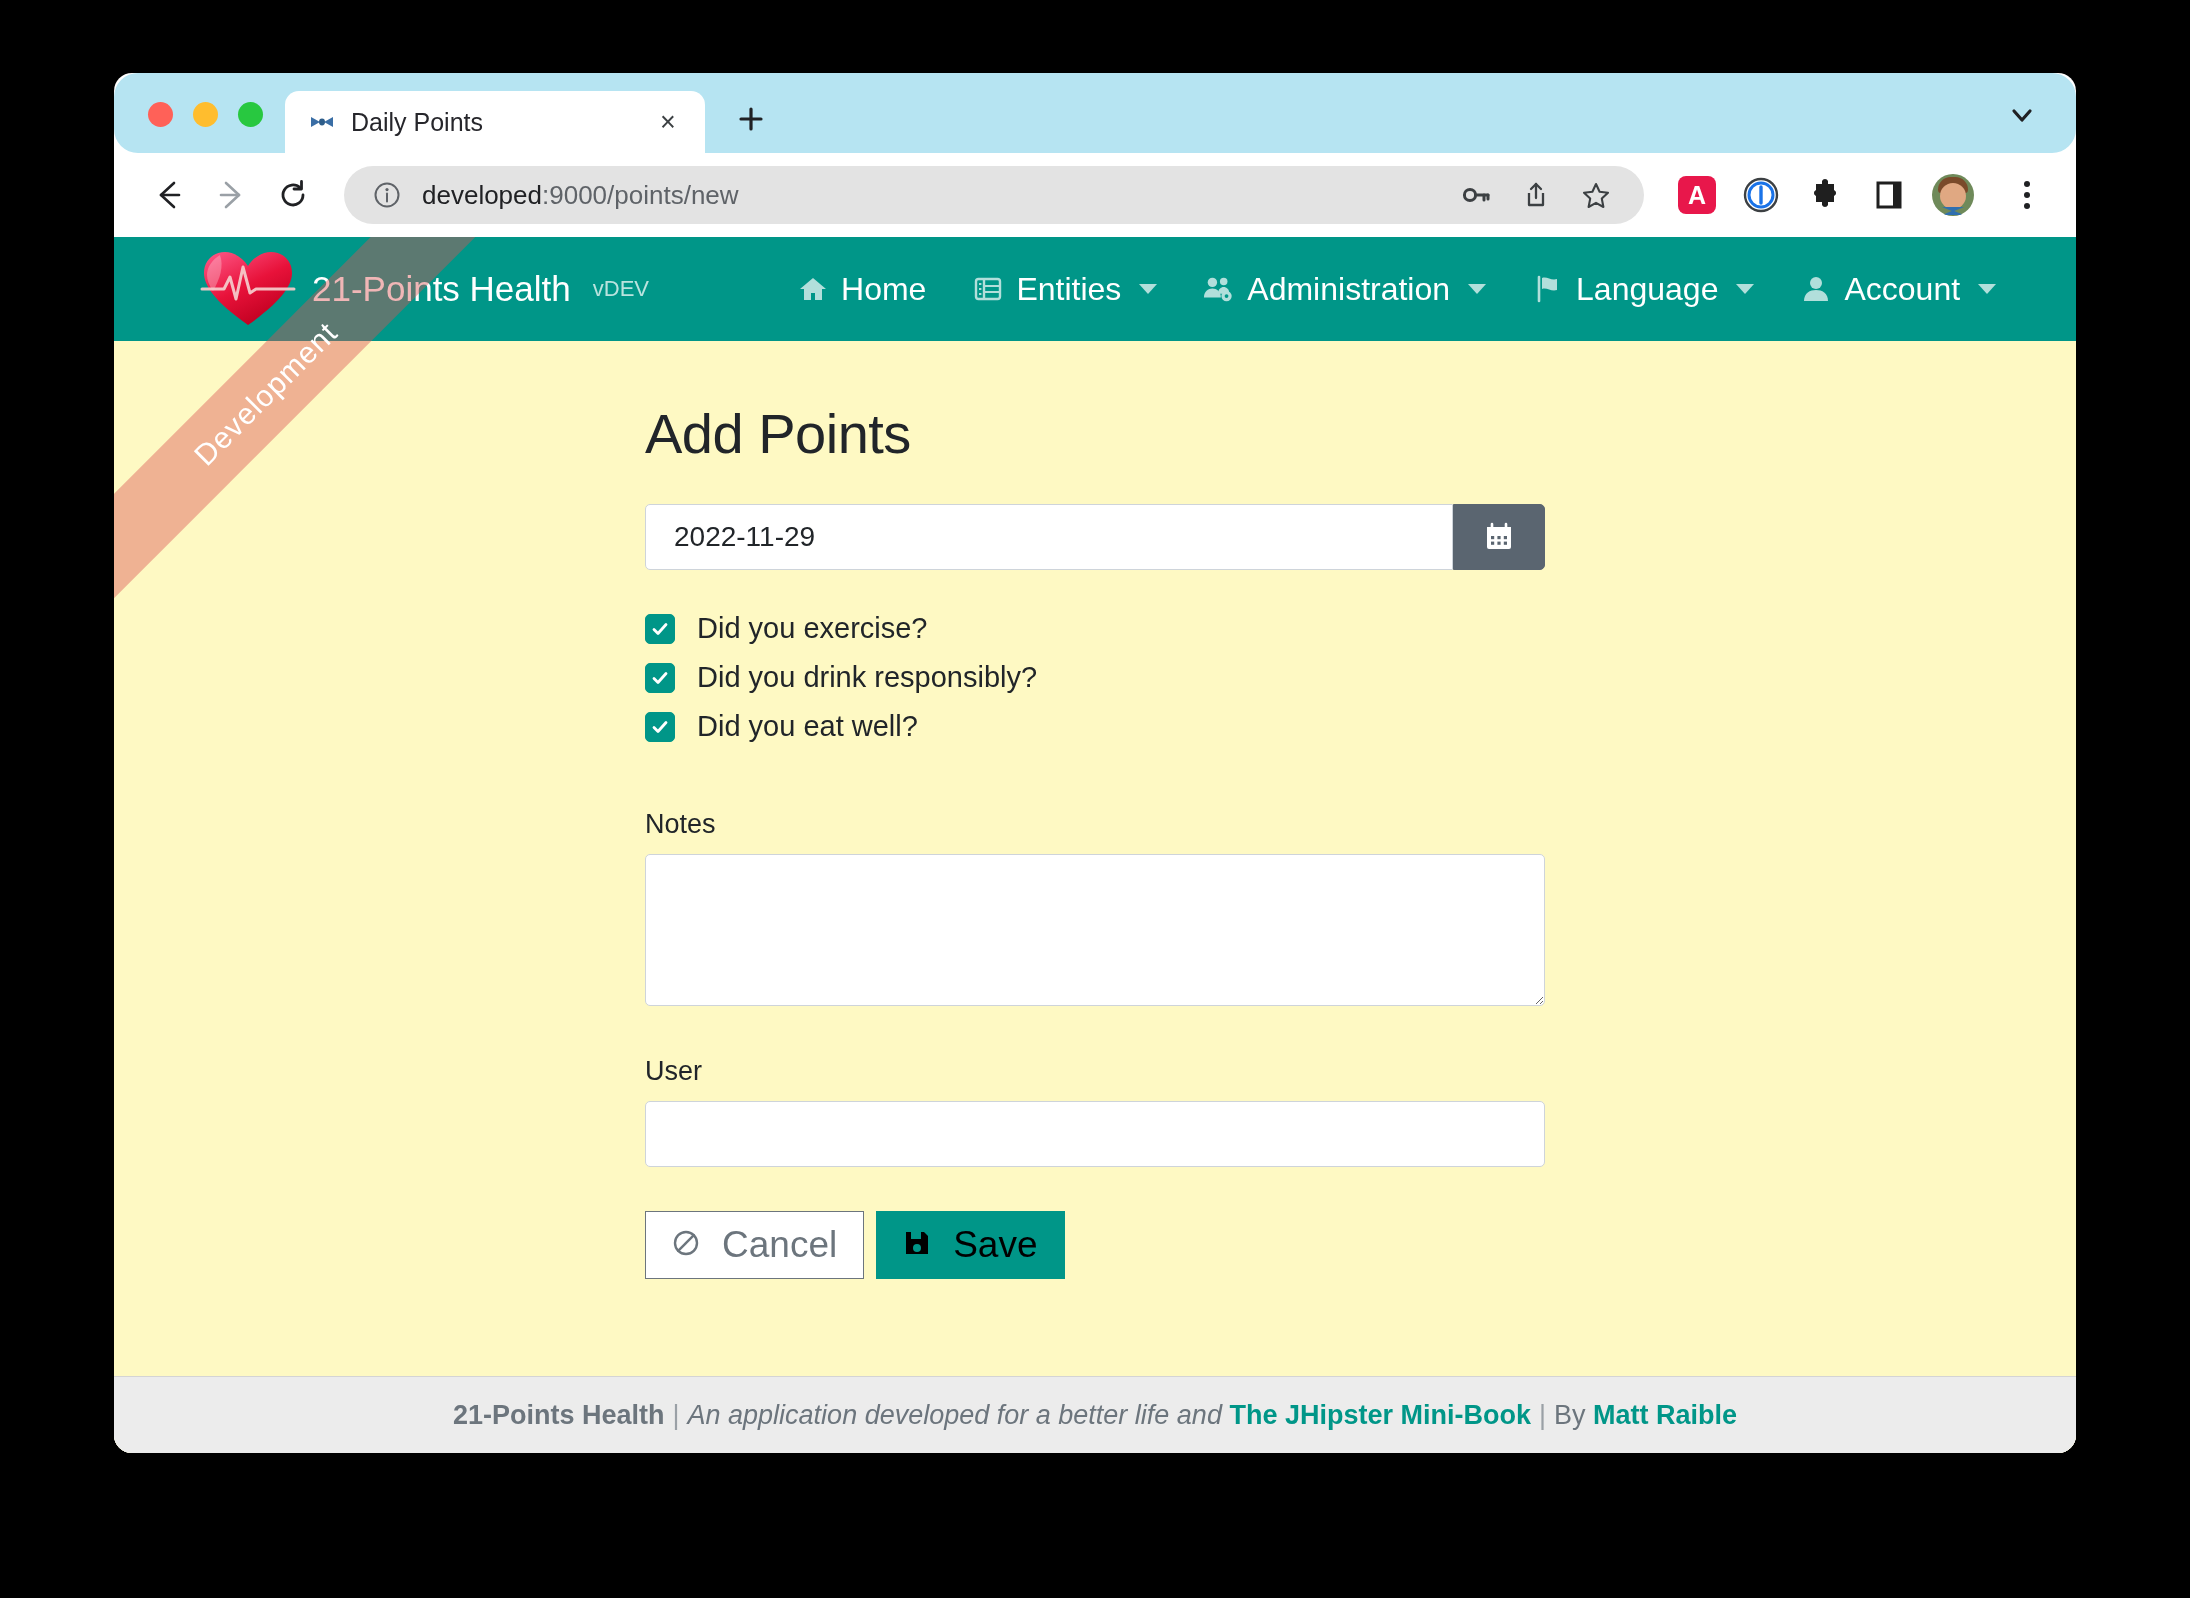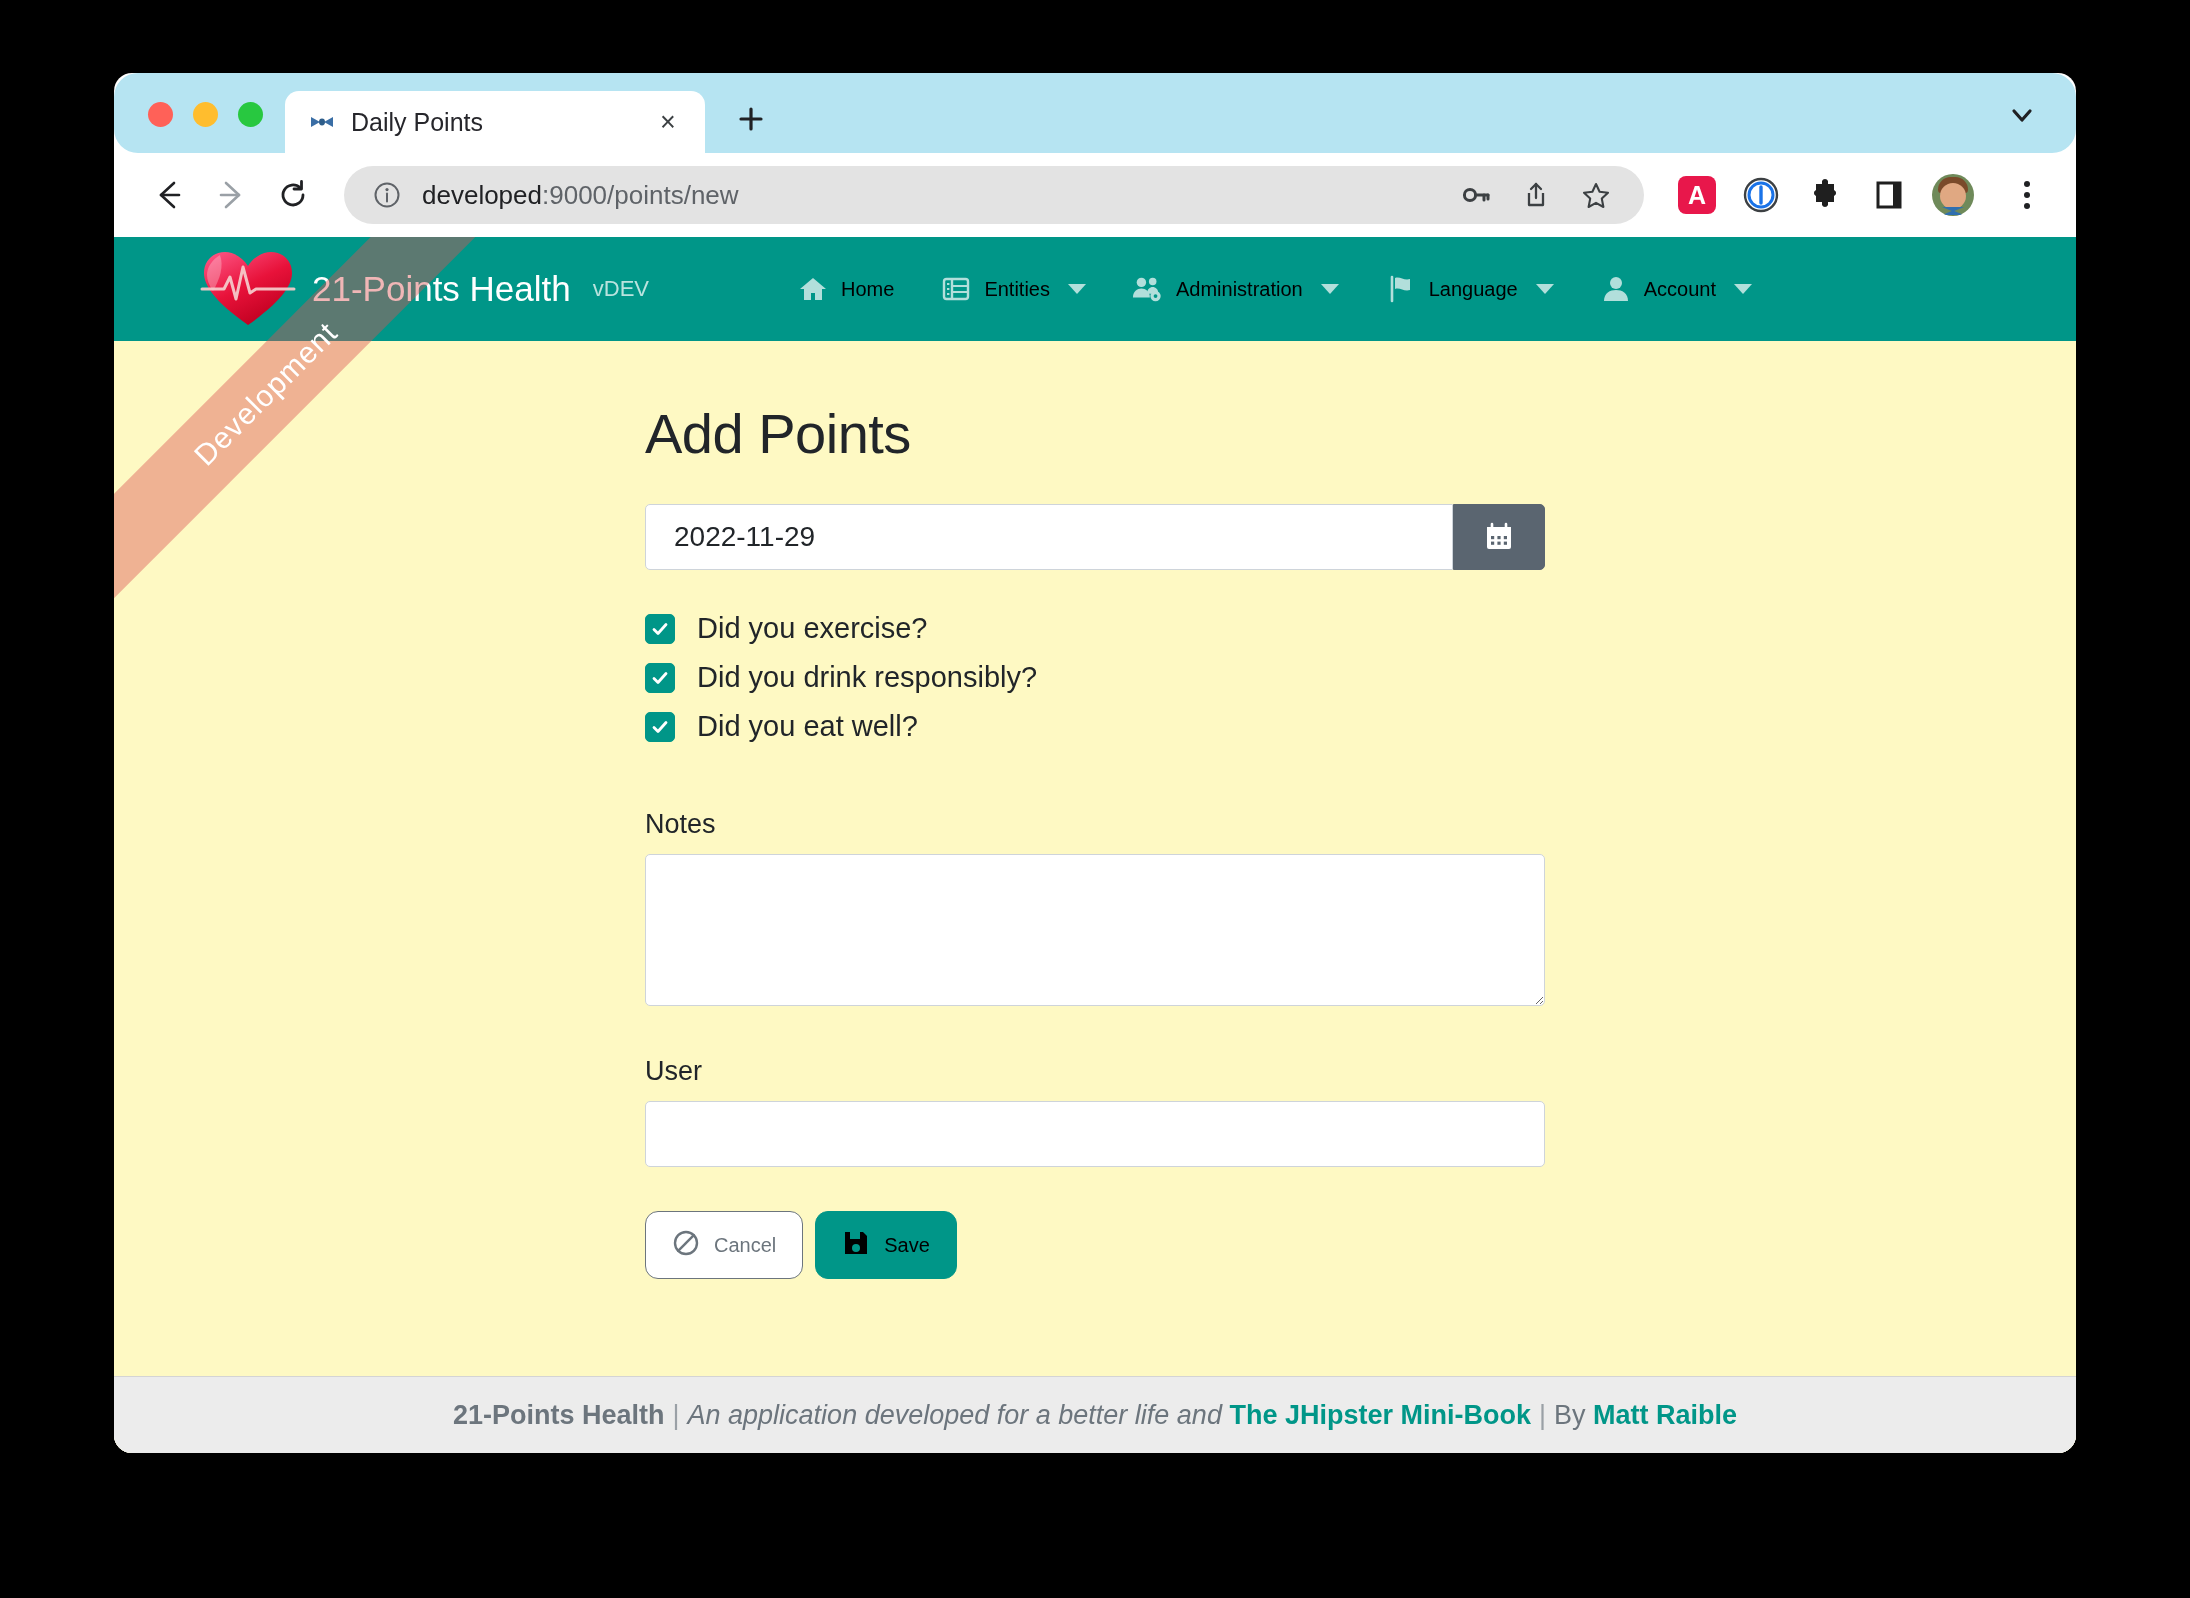--- a/index.html
+++ b/index.html
@@ -261,22 +261,22 @@
     display: flex;
     align-items: center;
     gap: 46px;
     margin-left: 148px;
     flex: 1 1 auto;
   }
   .nav-item {
     display: flex;
     align-items: center;
     gap: 12px;
-    color: #000000;
-    font-size: 20px;
+    color: #ffffff;
+    font-size: 32px;
     white-space: nowrap;
   }
   .nav-item .ni-icon {
     display: flex; align-items: center; justify-content: center;
     width: 32px; height: 32px;
   }
   .caret {
     width: 0; height: 0;
     border-left: 9px solid transparent;
     border-right: 9px solid transparent;
@@ -412,25 +412,25 @@
     display: block;
   }
   .btn-row {
     display: flex;
     gap: 12px;
     margin-top: 44px;
   }
   .btn {
     display: inline-flex;
     align-items: center;
-    gap: 14px;
+    gap: 22px;
     height: 68px;
     padding: 0 26px;
-    border-radius: 13px;
-    font-size: 20px;
+    border-radius: 0;
+    font-size: 37px;
     box-sizing: border-box;
     white-space: nowrap;
   }
   .btn-cancel {
     background: #ffffff;
     border: 1px solid #6c757d;
     color: #6c757d;
   }
   .btn-save {
     background: #009688;

